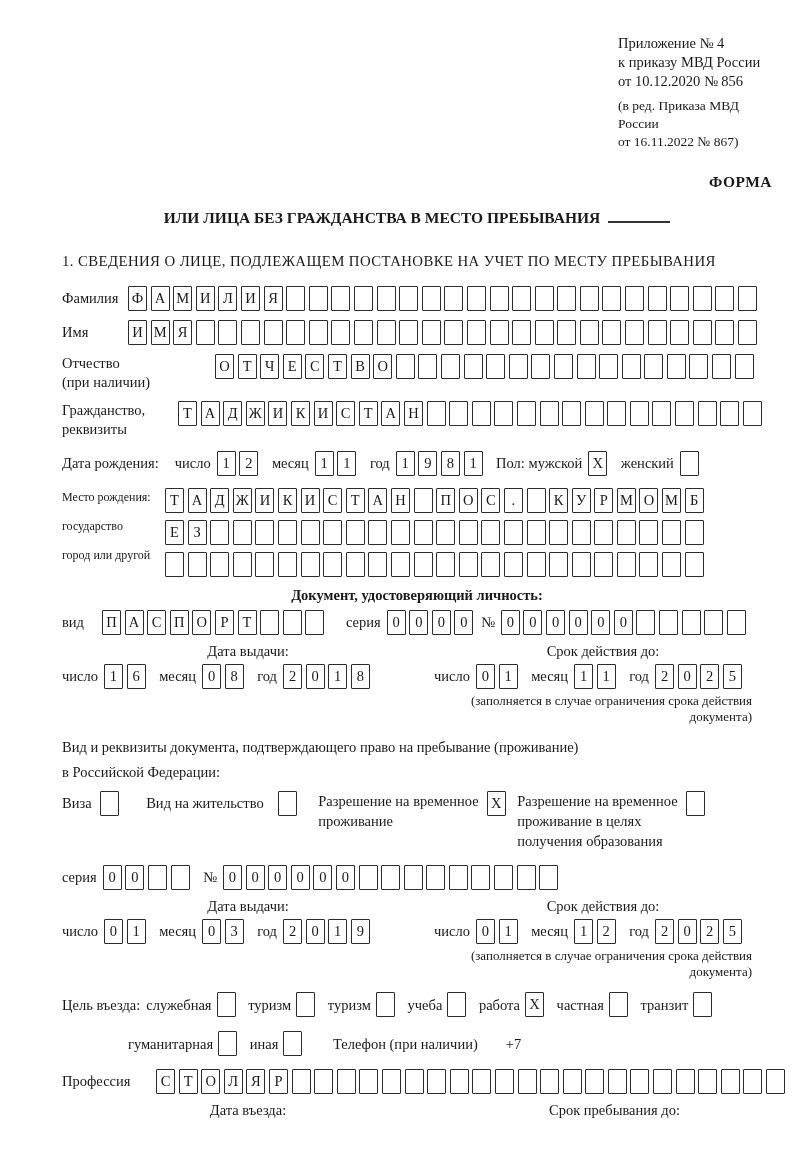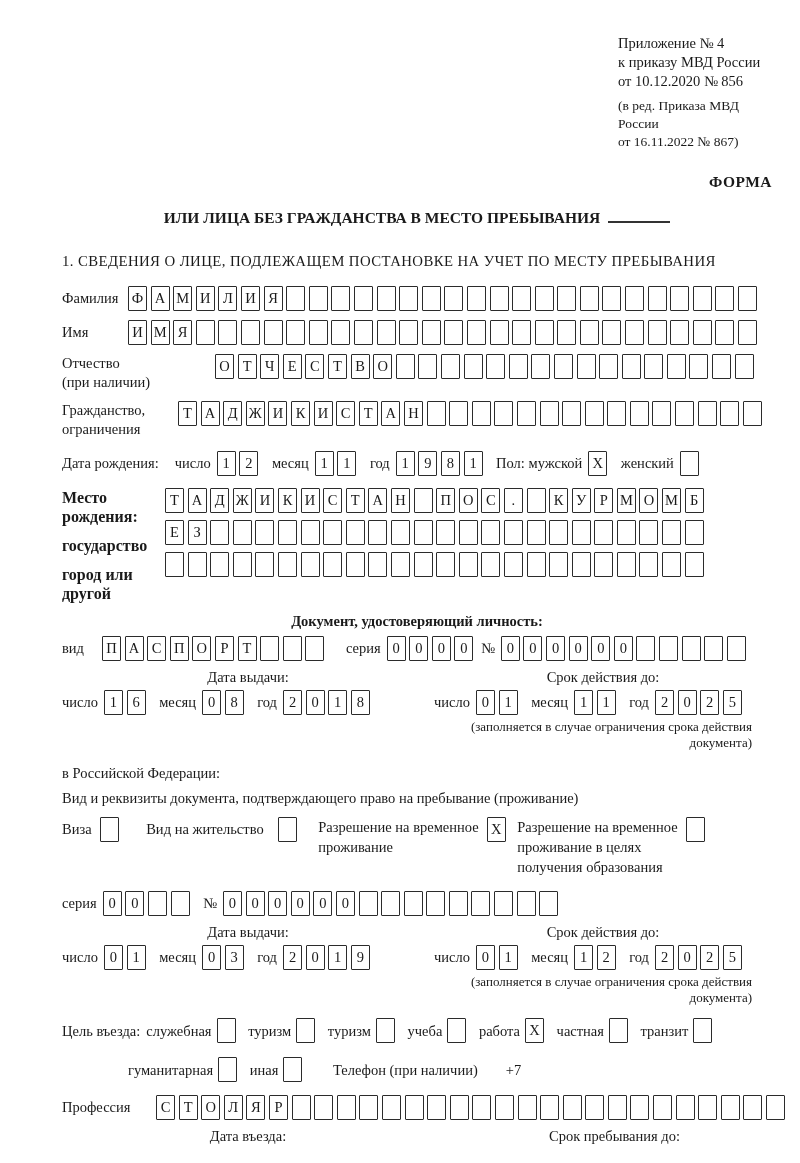--- a/index.html
+++ b/index.html
@@ -31,21 +31,21 @@
     display: inline-block; width: 19px; height: 25px;
     border: 1.7px solid #2b2b2b; border-radius: 1px;
     margin-right: 3.6px; text-align: center;
     font-size: 14.5px; line-height: 22px; vertical-align: top;
     background: #fff;
   }
 
   .w-surname { width: 66px; }
   .w-patro { width: 153px; }
   .w-citiz { width: 116px; }
-  .w-bplace { width: 103px; font-size: 16px; font-weight: bold; }
+  .w-bplace { width: 103px; font-size: 12px; }
 
   .inline-lbl { font-size: 14.5px; line-height: 25px; margin: 0 6px 0 10px; flex: 0 0 auto; }
   .inline-lbl.first { margin-left: 0; }
 
   
   .doc-heading { text-align: center; font-weight: bold; font-size: 14.5px; margin-top: 10px; }
 
   
   .dates { display: flex; margin-top: 8px; }
   .dcol-l { width: 372px; }
@@ -103,21 +103,21 @@
     <span class="lbl2 w-patro">
       <div>Отчество</div>
       <div>(при наличии)</div>
     </span>
     <span class="cells"><span class="cell">О</span><span class="cell">Т</span><span class="cell">Ч</span><span class="cell">Е</span><span class="cell">С</span><span class="cell">Т</span><span class="cell">В</span><span class="cell">О</span><span class="cell"></span><span class="cell"></span><span class="cell"></span><span class="cell"></span><span class="cell"></span><span class="cell"></span><span class="cell"></span><span class="cell"></span><span class="cell"></span><span class="cell"></span><span class="cell"></span><span class="cell"></span><span class="cell"></span><span class="cell"></span><span class="cell"></span><span class="cell"></span></span>
   </div>
 
   <div class="row">
     <span class="lbl2 w-citiz">
       <div>Гражданство,</div>
-      <div>ограничения</div>
+      <div>реквизиты</div>
     </span>
     <span class="cells"><span class="cell">Т</span><span class="cell">А</span><span class="cell">Д</span><span class="cell">Ж</span><span class="cell">И</span><span class="cell">К</span><span class="cell">И</span><span class="cell">С</span><span class="cell">Т</span><span class="cell">А</span><span class="cell">Н</span><span class="cell"></span><span class="cell"></span><span class="cell"></span><span class="cell"></span><span class="cell"></span><span class="cell"></span><span class="cell"></span><span class="cell"></span><span class="cell"></span><span class="cell"></span><span class="cell"></span><span class="cell"></span><span class="cell"></span><span class="cell"></span><span class="cell"></span></span>
   </div>
 
   <div class="row" style="margin-top:12px">
     <span class="inline-lbl first">Дата рождения:</span>
     <span class="inline-lbl">число</span>
     <span class="cells"><span class="cell">1</span><span class="cell">2</span></span>
     <span class="inline-lbl">месяц</span>
     <span class="cells"><span class="cell">1</span><span class="cell">1</span></span>
@@ -173,22 +173,22 @@
         <span class="inline-lbl">месяц</span>
         <span class="cells"><span class="cell">1</span><span class="cell">1</span></span>
         <span class="inline-lbl">год</span>
         <span class="cells"><span class="cell">2</span><span class="cell">0</span><span class="cell">2</span><span class="cell">5</span></span>
       </div>
       <div class="note">(заполняется в случае ограничения срока действия документа)</div>
     </div>
   </div>
 
   <div class="para">
+    <div>Вид и реквизиты документа, подтверждающего право на пребывание (проживание)</div>
     <div>в Российской Федерации:</div>
-    <div>Вид и реквизиты документа, подтверждающего право на пребывание (проживание)</div>
   </div>
 
   <div class="permits">
     <span class="lbl">Виза</span>
     <span class="cells"><span class="cell"></span></span>
     <span class="lbl" style="margin-left:16px">Вид на жительство</span>
     <span class="cells" style="margin-left:14px"><span class="cell"></span></span>
     <span class="opt-label-multi" style="margin-left:10px">
       <div>Разрешение на временное</div>
       <div>проживание</div>

